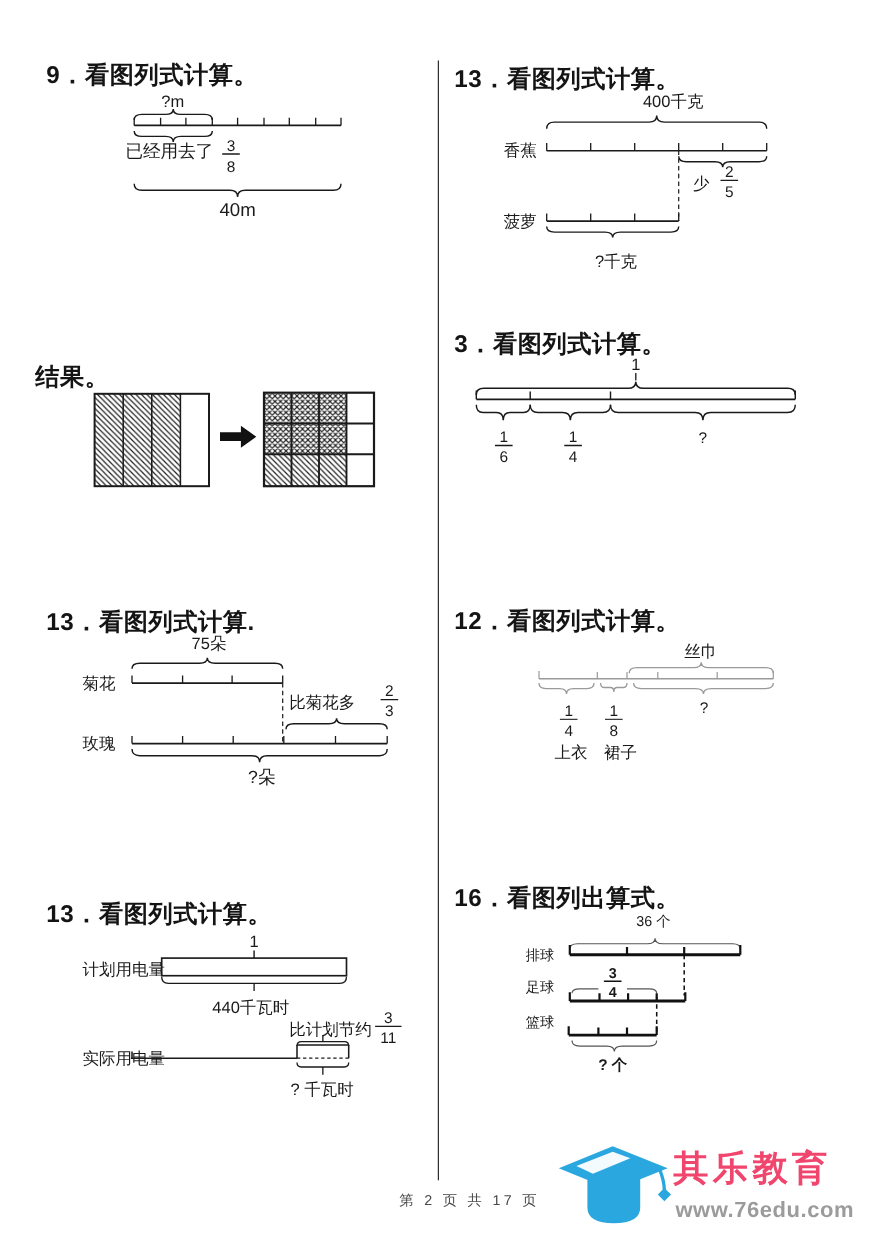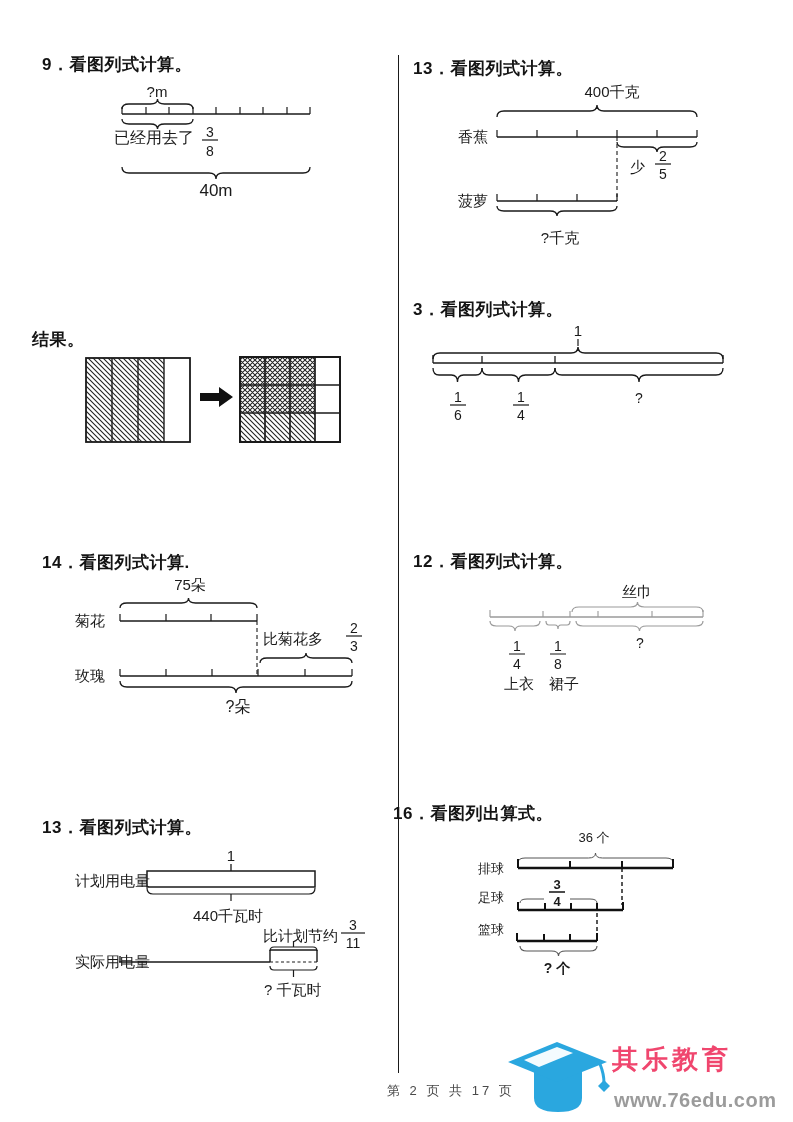--- a/index.html
+++ b/index.html
@@ -1,48 +1,48 @@
 <!DOCTYPE html>
 <html><head>
 <meta charset="utf-8">
 <style>
   html,body{margin:0;padding:0;background:#e8e8e8;}
   .page{
     position:relative; width:793px; height:1122px; background:#ffffff;
     font-family:"Liberation Sans","DejaVu Sans",sans-serif; overflow:hidden;
     margin:0 auto;
   }
-  .h{ position:absolute; font-weight:bold; font-size:17px; color:#141414;
+  .h{ position:absolute; font-weight:bold; font-size:22px; color:#141414;
       white-space:nowrap; line-height:1.15; letter-spacing:0.5px;}
   .fig{ position:absolute; }
   .fig text{ font-family:"Liberation Sans","DejaVu Sans",sans-serif; fill:#1a1a1a; }
   .divider{ position:absolute; width:1px; background:#1a1a1a; }
   .footer{ position:absolute; font-size:13px; color:#4a4a4a; letter-spacing:3px;
-           white-space:nowrap;margin-left:24px;}
+           white-space:nowrap;}
   .brand{ position:absolute; font-weight:bold; white-space:nowrap; line-height:1;
-          letter-spacing:4px; font-size:26px;}
+          letter-spacing:4px; font-size:32px;}
   .site{ position:absolute; font-weight:bold; white-space:nowrap; line-height:1;
          font-size:20px; letter-spacing:0.5px;}
   path,line{ vector-effect:none; }
 </style>
 </head>
 <body>
 
 <div class="page">
 
   <div class="divider" style="left:398px;top:55px;height:1018px;"></div>
 
   <div class="h" style="left:42px;top:55px">9．看图列式计算。</div>
   <div class="h" style="left:413px;top:59px">13．看图列式计算。</div>
   <div class="h" style="left:32px;top:330px">结果。</div>
   <div class="h" style="left:413px;top:300px">3．看图列式计算。</div>
-  <div class="h" style="left:42px;top:553px">14．看图列式计算.</div>
+  <div class="h" style="left:42px;top:553px">13．看图列式计算.</div>
   <div class="h" style="left:413px;top:552px">12．看图列式计算。</div>
   <div class="h" style="left:42px;top:818px">13．看图列式计算。</div>
-  <div class="h" style="left:393px;top:804px">16．看图列出算式。</div>
+  <div class="h" style="left:413px;top:804px">16．看图列出算式。</div>
 
   <svg class="fig" style="left:95px;top:80px" width="245" height="122" viewBox="95 80 245 122">
     <text x="157" y="97" text-anchor="middle" font-size="15">?m</text>
     <path fill="none" stroke="#1a1a1a" stroke-width="1.3" d="M 122 109 Q 122 104 129 104 L 150.5 104 Q 157.5 104 157.5 99 Q 157.5 104 164.5 104 L 186 104 Q 193 104 193 109"></path>
     <line x1="122" y1="114" x2="310" y2="114" stroke="#1a1a1a" stroke-width="1.6"></line>
     <path d="M122 114 v-7 M146 114 v-7 M169 114 v-7 M193 114 v-7 M216 114 v-7 M240 114 v-7 M263 114 v-7 M287 114 v-7 M310 114 v-7" stroke="#1a1a1a" stroke-width="1.2"></path>
     <path fill="none" stroke="#1a1a1a" stroke-width="1.3" d="M 122 119 Q 122 124 129 124 L 150.5 124 Q 157.5 124 157.5 129 Q 157.5 124 164.5 124 L 186 124 Q 193 124 193 119"></path>
     <text x="114" y="143" font-size="16">已经用去了</text>
     <g>
       <text x="210" y="137" text-anchor="middle" font-size="14">3</text>

